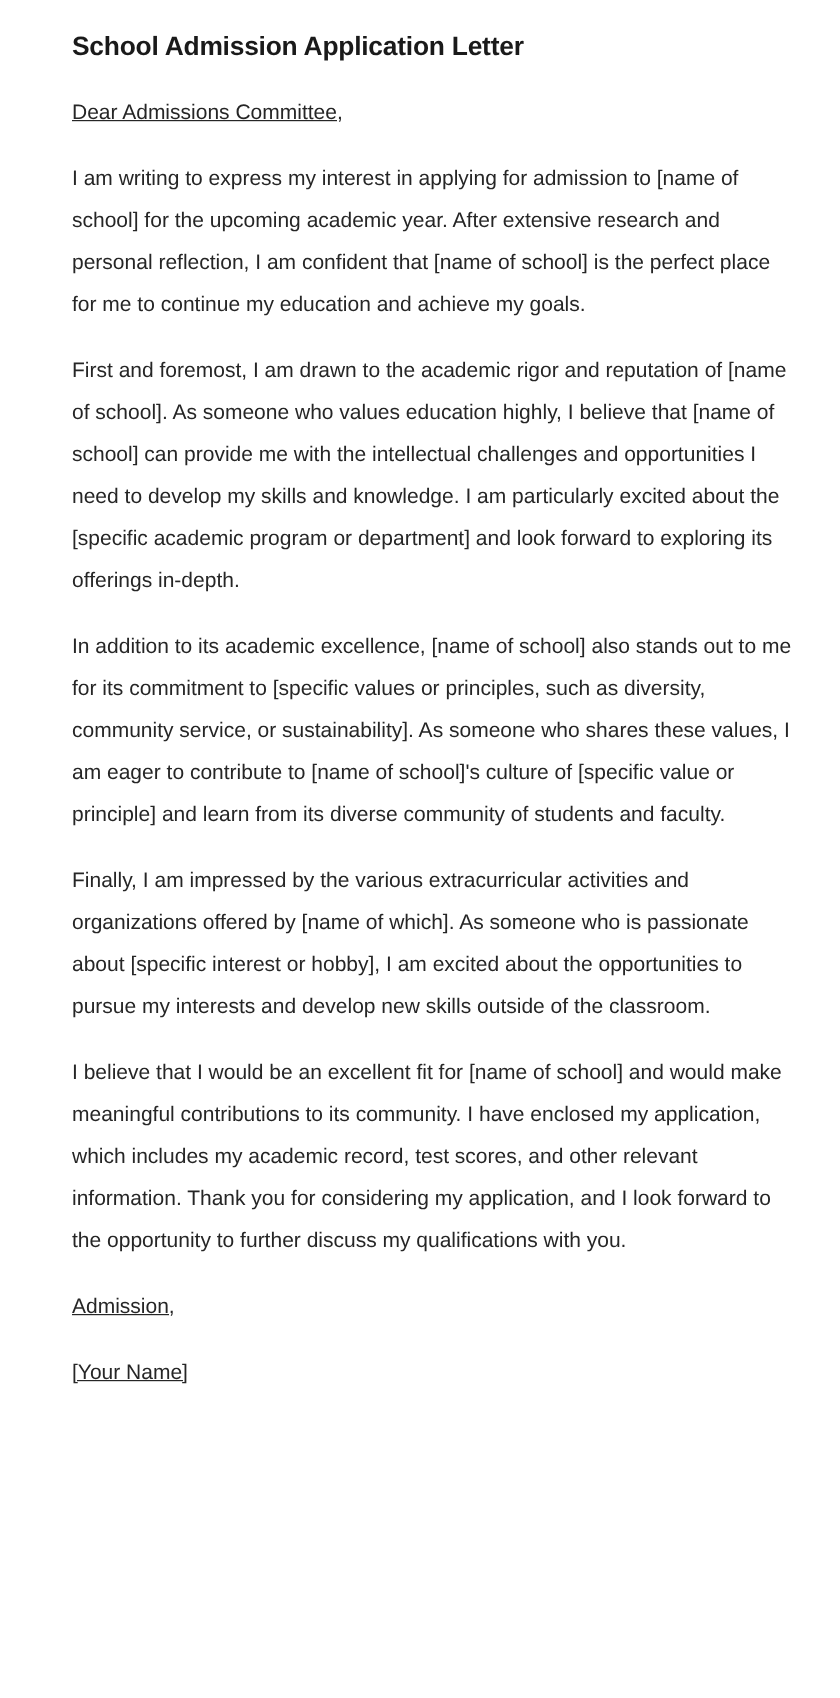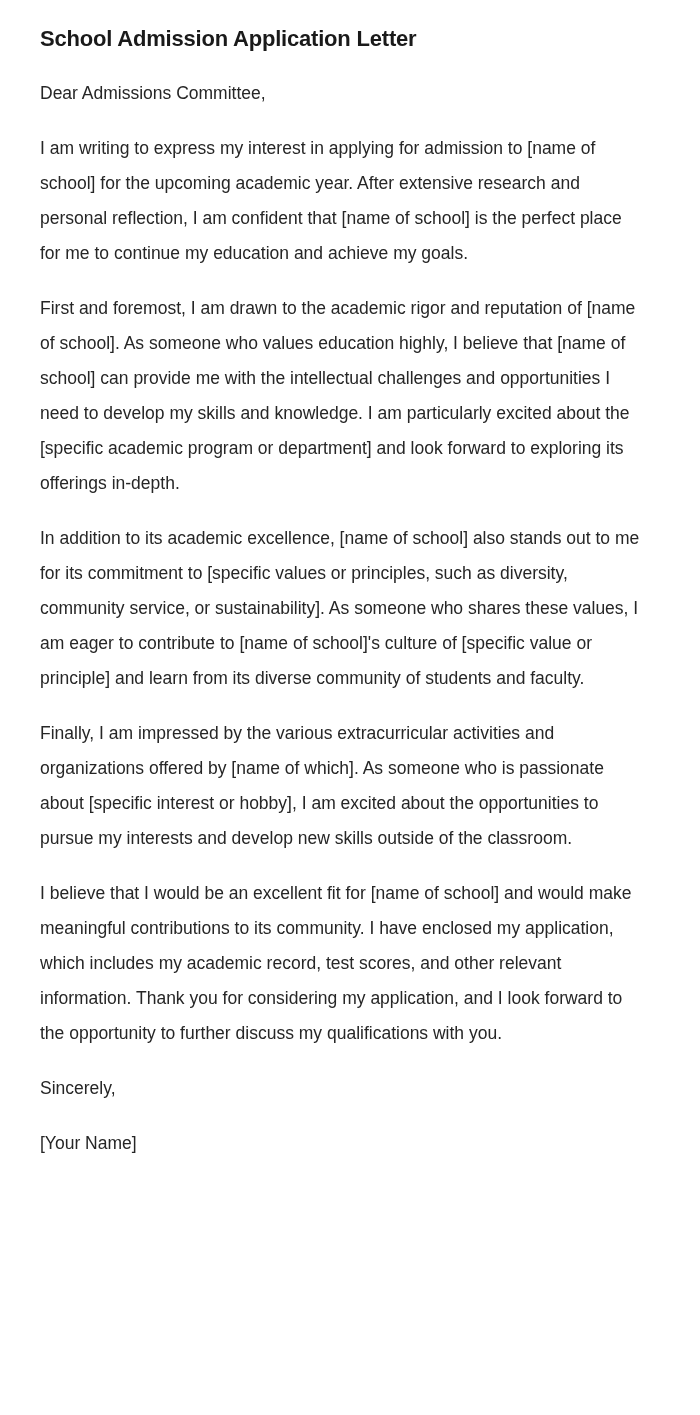--- a/index.html
+++ b/index.html
@@ -9,21 +9,21 @@
   }
   body {
     width: 700px;
     min-height: 1415px;
     font-family: "Liberation Sans", "DejaVu Sans", sans-serif;
     -webkit-font-smoothing: antialiased;
   }
   .letter {
     box-sizing: border-box;
     width: 700px;
-    padding: 24px 40px 40px 40px;
+    padding: 24px 40px 40px 60px;
     background: #ffffff;
   }
   .letter-title {
     font-size: 22px;
     line-height: 30px;
     font-weight: 700;
     color: #1a1a1a;
     letter-spacing: -0.2px;
     margin: 0 0 22px 0;
   }
@@ -31,20 +31,21 @@
     font-size: 17.5px;
     line-height: 35px;
     color: #262626;
     margin: 0 0 20px 0;
     max-width: 605px;
   }
   .letter p.salutation,
   .letter p.closing,
   .letter p.signature {
     margin-bottom: 20px;
+    text-decoration: underline;
   }
   .letter p.signature {
     margin-bottom: 0;
     margin-top: 20px;
   }
 </style>
 </head>
 <body>
 
 <div class="letter">
@@ -55,16 +56,16 @@
   <p class="body-paragraph">I am writing to express my interest in applying for admission to [name of school] for the upcoming academic year. After extensive research and personal reflection, I am confident that [name of school] is the perfect place for me to continue my education and achieve my goals.</p>
 
   <p class="body-paragraph">First and foremost, I am drawn to the academic rigor and reputation of [name of school]. As someone who values education highly, I believe that [name of school] can provide me with the intellectual challenges and opportunities I need to develop my skills and knowledge. I am particularly excited about the [specific academic program or department] and look forward to exploring its offerings in-depth.</p>
 
   <p class="body-paragraph">In addition to its academic excellence, [name of school] also stands out to me for its commitment to [specific values or principles, such as diversity, community service, or sustainability]. As someone who shares these values, I am eager to contribute to [name of school]'s culture of [specific value or principle] and learn from its diverse community of students and faculty.</p>
 
   <p class="body-paragraph">Finally, I am impressed by the various extracurricular activities and organizations offered by [name of which]. As someone who is passionate about [specific interest or hobby], I am excited about the opportunities to pursue my interests and develop new skills outside of the classroom.</p>
 
   <p class="body-paragraph">I believe that I would be an excellent fit for [name of school] and would make meaningful contributions to its community. I have enclosed my application, which includes my academic record, test scores, and other relevant information. Thank you for considering my application, and I look forward to the opportunity to further discuss my qualifications with you.</p>
 
-  <p class="closing">Sincerely,</p>
+  <p class="closing">Admission,</p>
 
   <p class="signature">[Your Name]</p>
 </div>
 
 </body></html>

